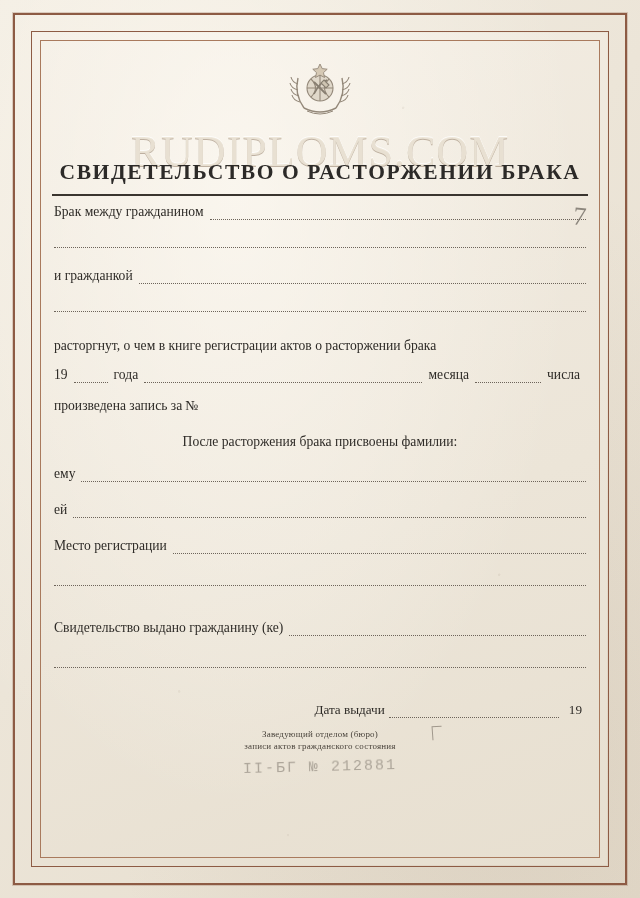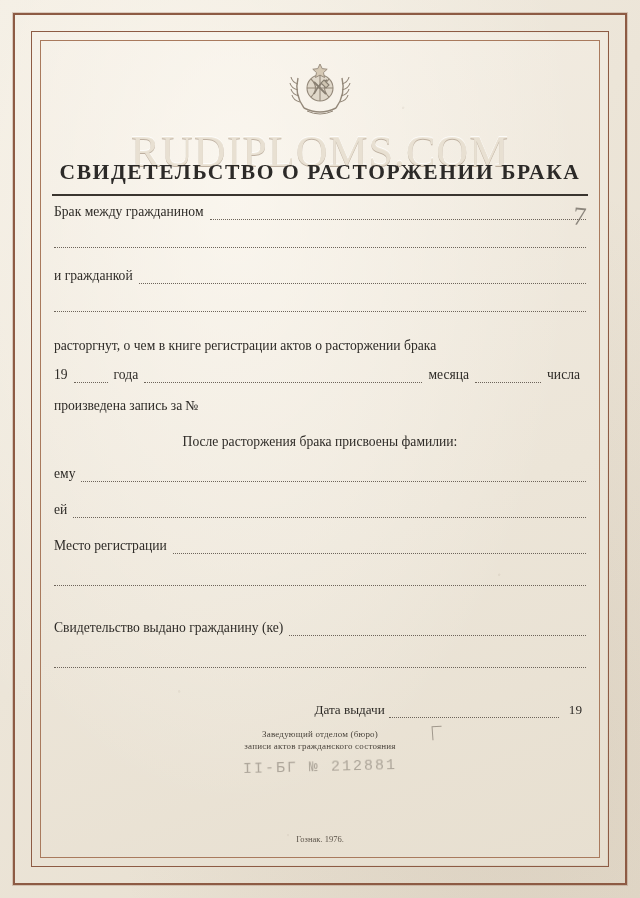--- a/index.html
+++ b/index.html
@@ -418,17 +418,16 @@
       <div class="sign-block">
         <div>Заведующий отделом (бюро)</div>
         <div>записи актов гражданского состояния</div>
       </div>
     </div>
 
     <div class="stray-tick"></div>
 
     <div class="stamp">II-БГ № 212881</div>
 
-    <div class="footer-note">Гознак. 1976.</div>
   </div>
 
   <div class="speckle"></div>
 </div>
 
 </body></html>

